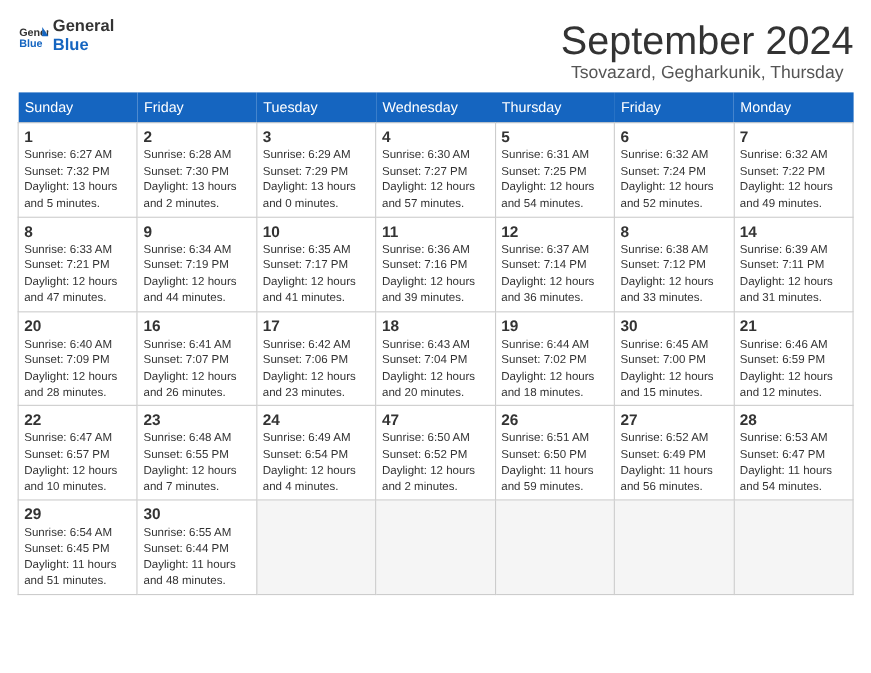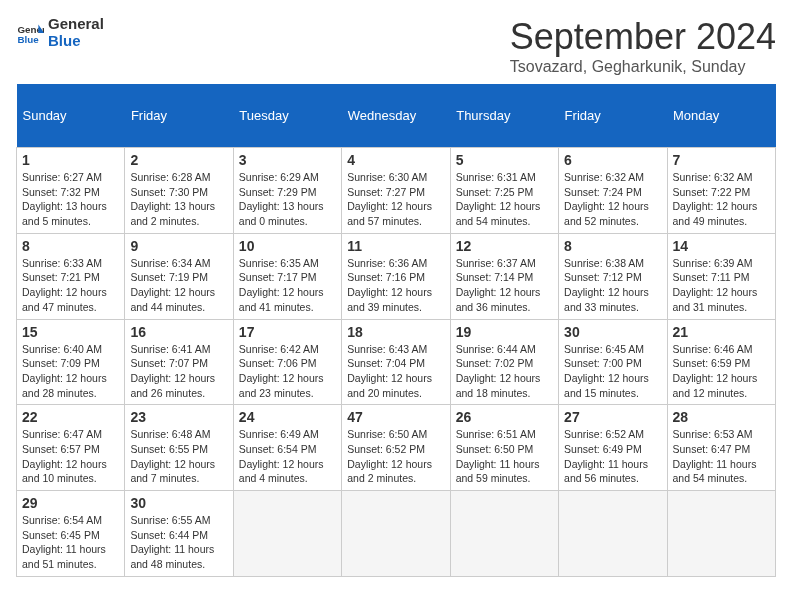--- a/index.html
+++ b/index.html
@@ -19,41 +19,41 @@
     .logo {
       display: flex;
       align-items: center;
       gap: 4px;
     }
     .logo-icon {
       width: 28px;
       height: 28px;
     }
     .title-area {
-      text-align: left;
+      text-align: center;
     }
     .month-title {
       font-size: 36px;
       font-weight: 300;
       color: #333;
     }
     .location-title {
       font-size: 16px;
       color: #555;
     }
     table {
       width: 100%;
       border-collapse: collapse;
       font-size: 11px;
     }
     th {
       background-color: #1565c0;
       color: #fff;
       text-align: left;
-      padding: 24px 6px;
+      padding: 6px 6px;
       font-size: 13px;
       font-weight: normal;
     }
     td {
       border: 1px solid #ccc;
       vertical-align: top;
       padding: 4px 5px;
       width: 14.28%;
       min-height: 80px;
       background: #fff;
@@ -88,21 +88,21 @@
       <text x="2" y="34" font-size="14" font-weight="bold" fill="#1565c0">Blue</text>
       <polygon points="32,8 40,20 32,20" fill="#1565c0"></polygon>
     </svg>
     <div>
       <div style="font-size:15px;font-weight:bold;color:#333;line-height:1.1">General</div>
       <div style="font-size:15px;font-weight:bold;color:#1565c0;line-height:1.1">Blue</div>
     </div>
   </div>
   <div class="title-area">
     <div class="month-title">September 2024</div>
-    <div class="location-title">Tsovazard, Gegharkunik, Sunday</div>
+    <div class="location-title">Tsovazard, Gegharkunik, Thursday</div>
   </div>
 </div>
 
 <table>
   <thead>
     <tr>
     <th>Sunday</th>
         <th>Friday</th>
         <th>Tuesday</th>
         <th>Wednesday</th>
@@ -223,21 +223,21 @@
         <span class="day-num">14</span>
         <div class="day-info">
           Sunrise: 6:39 AM<br>
           Sunset: 7:11 PM<br>
           Daylight: 12 hours and 31 minutes.
         </div>
       </td>
       </tr>
       <tr>
         <td>
-        <span class="day-num">15</span>
+        <span class="day-num">20</span>
         <div class="day-info">
           Sunrise: 6:40 AM<br>
           Sunset: 7:09 PM<br>
           Daylight: 12 hours and 28 minutes.
         </div>
       </td>
         <td>
         <span class="day-num">16</span>
         <div class="day-info">
           Sunrise: 6:41 AM<br>

